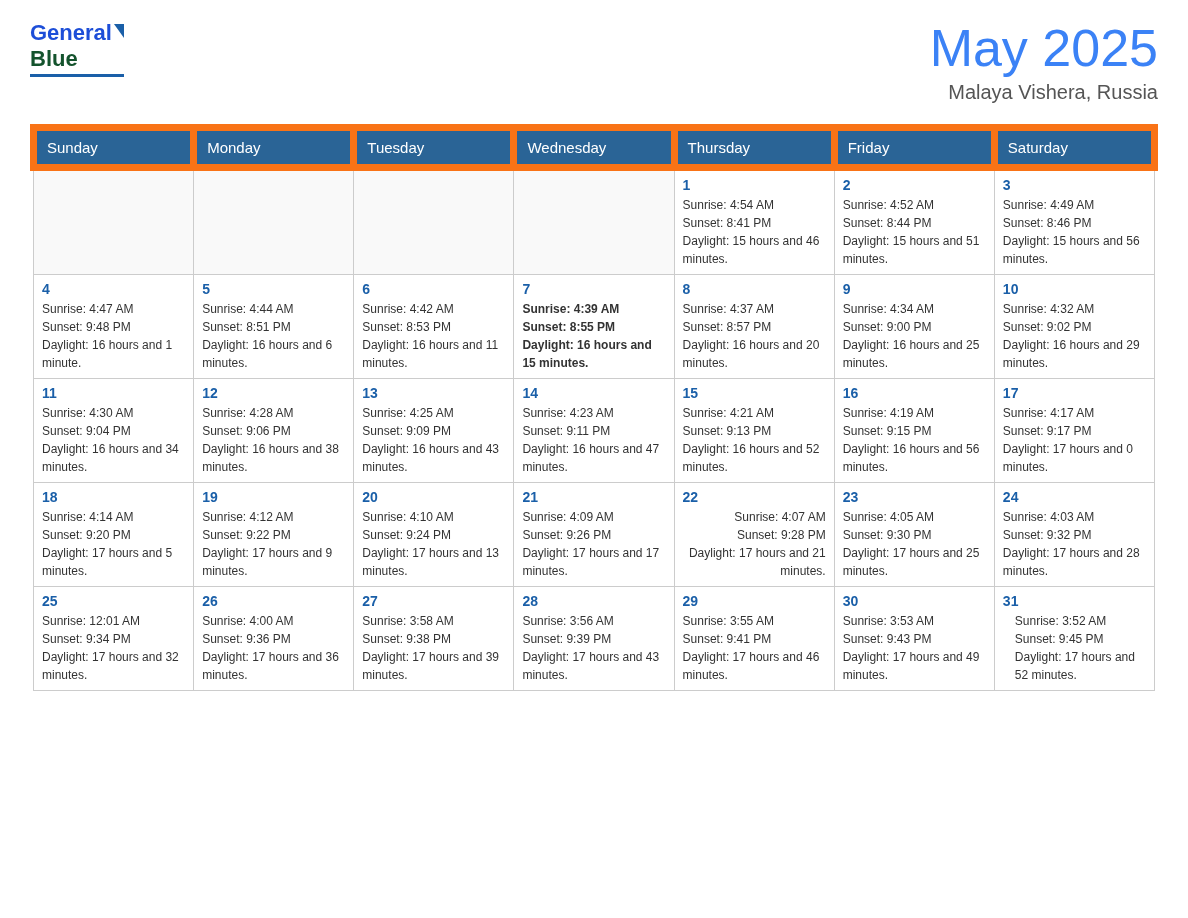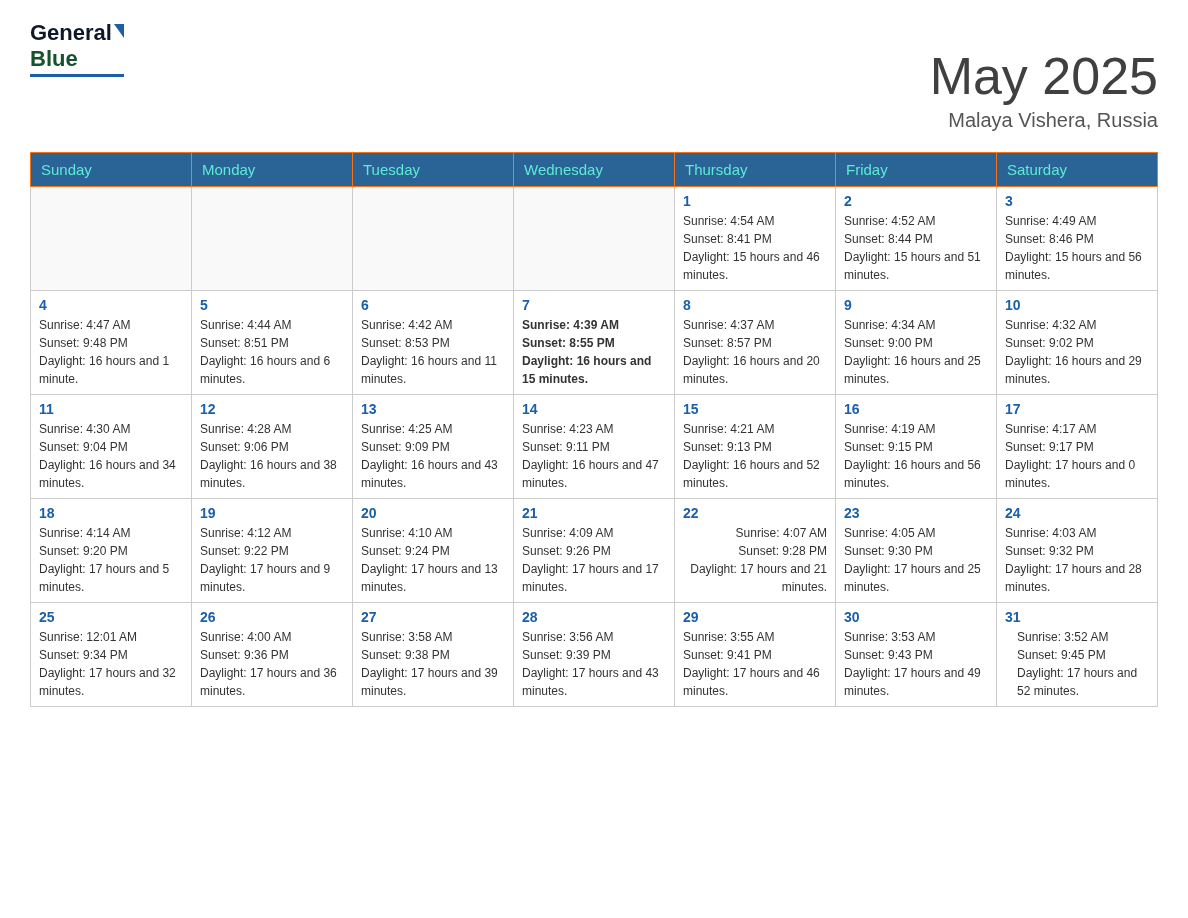--- a/index.html
+++ b/index.html
@@ -22,21 +22,21 @@
       flex-direction: column;
       align-items: flex-start;
     }
     .logo-top {
       display: flex;
       align-items: center;
       font-size: 22px;
       font-weight: bold;
       color: #333;
     }
-    .logo-general { color: #0f172a; }
+    .logo-general { color: #1d4ed8; }
     .logo-blue { color: #14532d; }
     .logo-triangle {
       width: 0; height: 0;
       border-left: 10px solid transparent;
       border-right: 0px solid transparent;
       border-top: 14px solid #1a5fa8;
       margin-left: 2px;
       margin-top: -4px;
     }
     .logo-line {
@@ -44,41 +44,40 @@
       height: 3px;
       background: #1a5fa8;
       margin-top: 2px;
     }
     .header-right {
       text-align: right;
     }
     .month-title {
       font-size: 52px;
       font-weight: normal;
-      color: #404040;
+      color: #3b82f6;
       line-height: 1.1;
-      margin-top: 28px;
     }
     .location {
       font-size: 20px;
       color: #555;
       margin-top: 4px;
     }
     .calendar {
       width: 100%;
       border-collapse: collapse;
     }
     .calendar th {
       background: #2a6496;
-      color: #5eead4;
+      color: #ffffff;
       text-align: left;
       padding: 8px 10px;
       font-size: 15px;
       font-weight: normal;
-      border: 1px solid #f97316;
+      border: 7px solid #f97316;
     }
     .calendar td {
       vertical-align: top;
       padding: 6px 8px;
       border: 1px solid #ccc;
       width: calc(100% / 7);
       min-height: 90px;
       height: 100px;
       font-size: 12.5px;
       color: #333;

